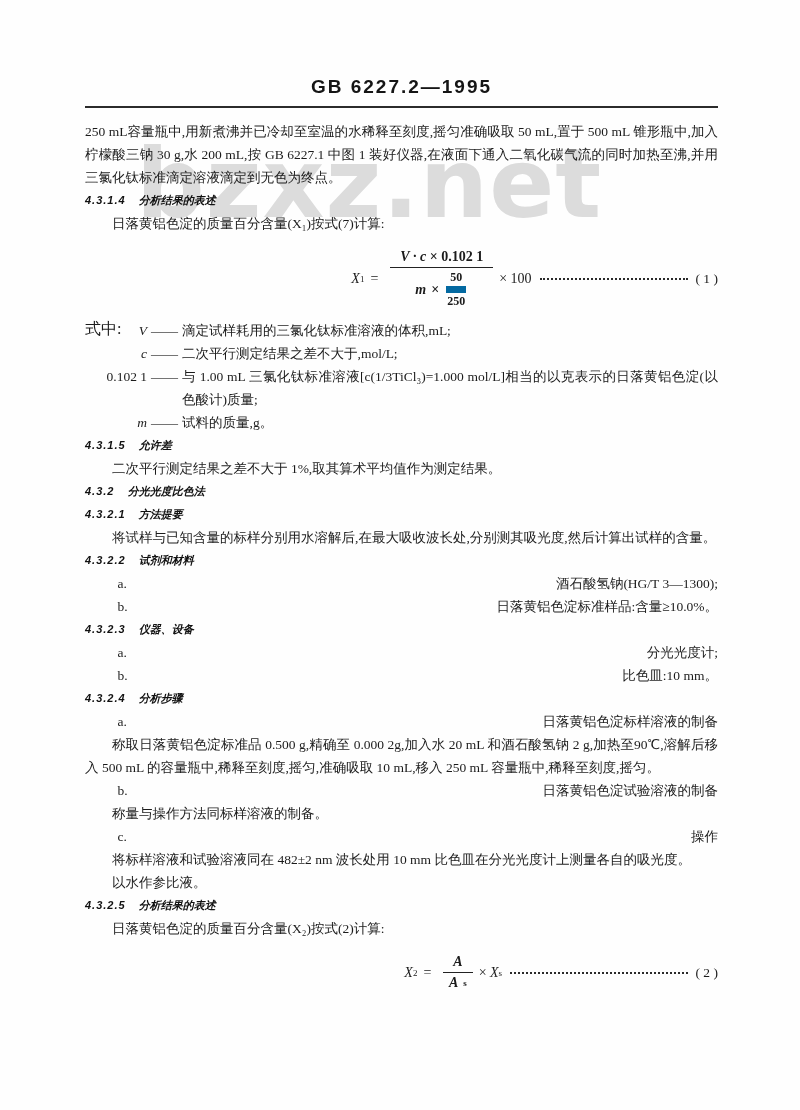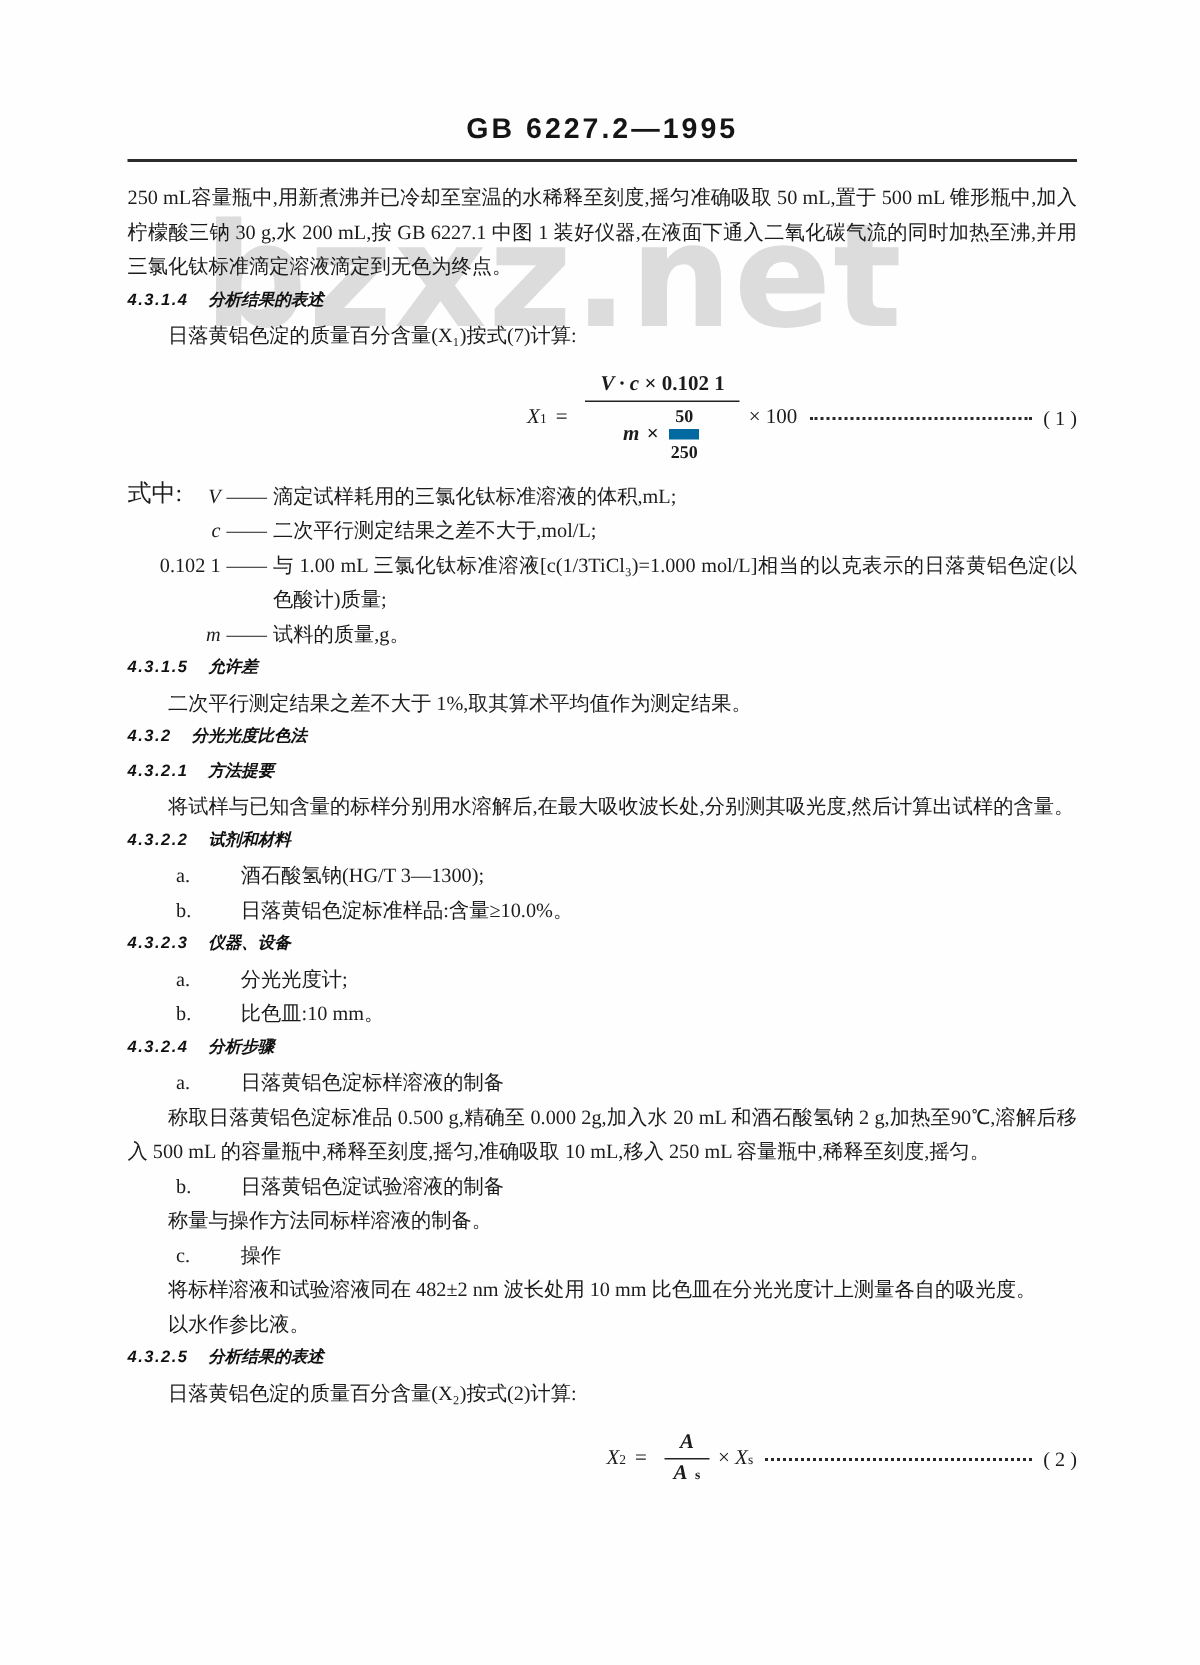--- a/index.html
+++ b/index.html
@@ -19,21 +19,21 @@
     font-weight:700; font-size:19px; letter-spacing:2px; color:#151515;
   }
   .rule { border:none; border-top:2px solid #2b2b2b; margin:8px 0 12px 0; }
   p { margin:0; font-size:13.5px; line-height:23px; text-align:justify; }
   .indent { text-indent:2em; }
   .sec { font-family:"Liberation Sans", sans-serif; font-weight:700; font-size:11px; line-height:23px; color:#111;font-style:italic; }
   .sec-num { letter-spacing:1px; }
   .sec-title { margin-left:1.2em; }
   .li { display:flex; padding-left:2.4em; font-size:13.5px; line-height:23px; }
   .li-label { width:3.2em; flex:0 0 auto; }
-  .li-text { flex:1; }
+  .li-text { flex:1;text-align:right; }
   .defs { position:relative; }
   .def-prefix { position:absolute; left:0; top:0; }
   .def-row { display:flex; font-size:13.5px; line-height:23px; }
   .def-term { width:62px; flex:0 0 auto; text-align:right; font-style:italic; }
   .def-term.const { font-style:normal; }
   .def-dash { flex:0 0 auto; margin:0 4px; }
   .def-desc { flex:1; text-align:justify; }
   .formula-row { display:flex; align-items:center; font-size:14px; margin:14px 0 10px 0; }
   .f-spacer { flex:1.8; }
   .leader { flex:1; height:0; border-bottom:2px dotted #2a2a2a; margin:0 8px; }

